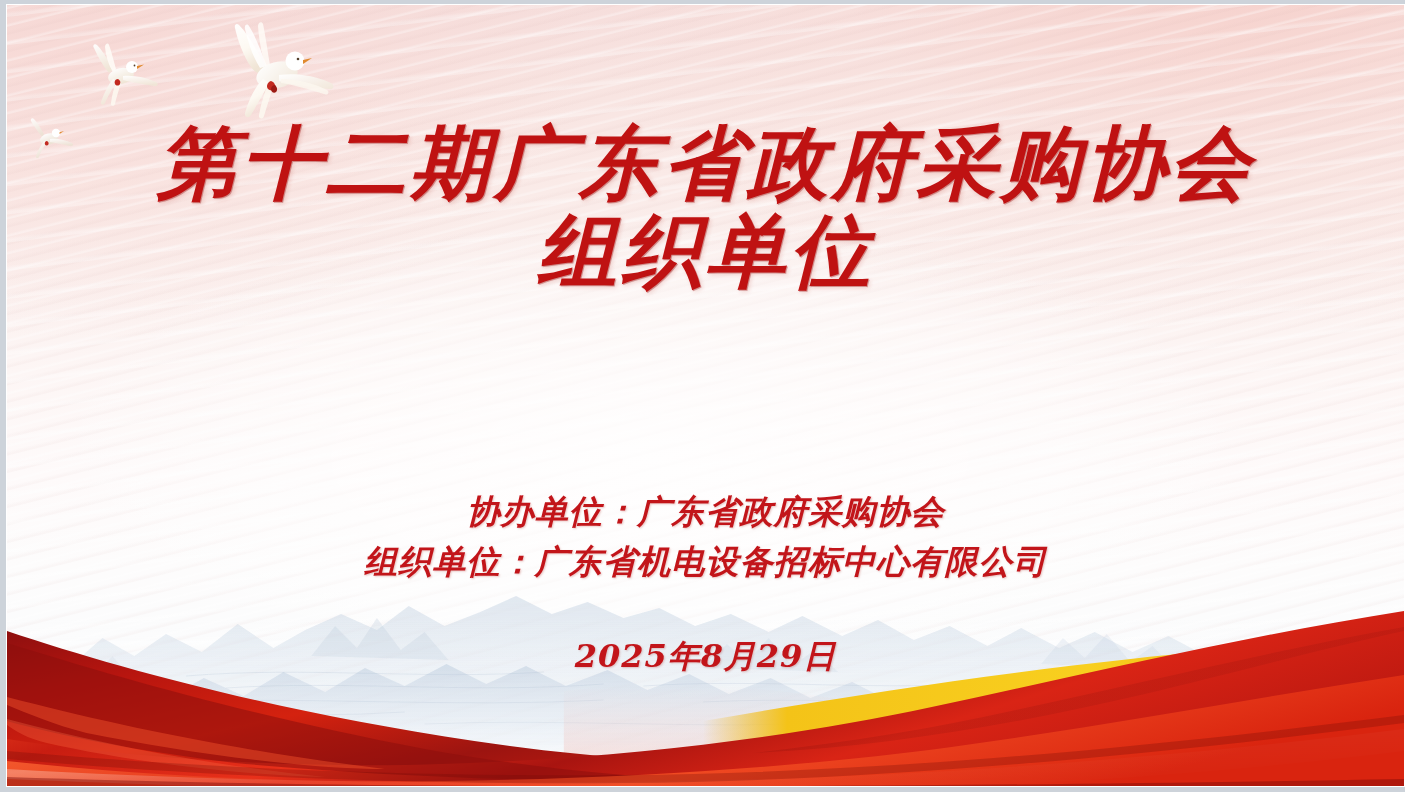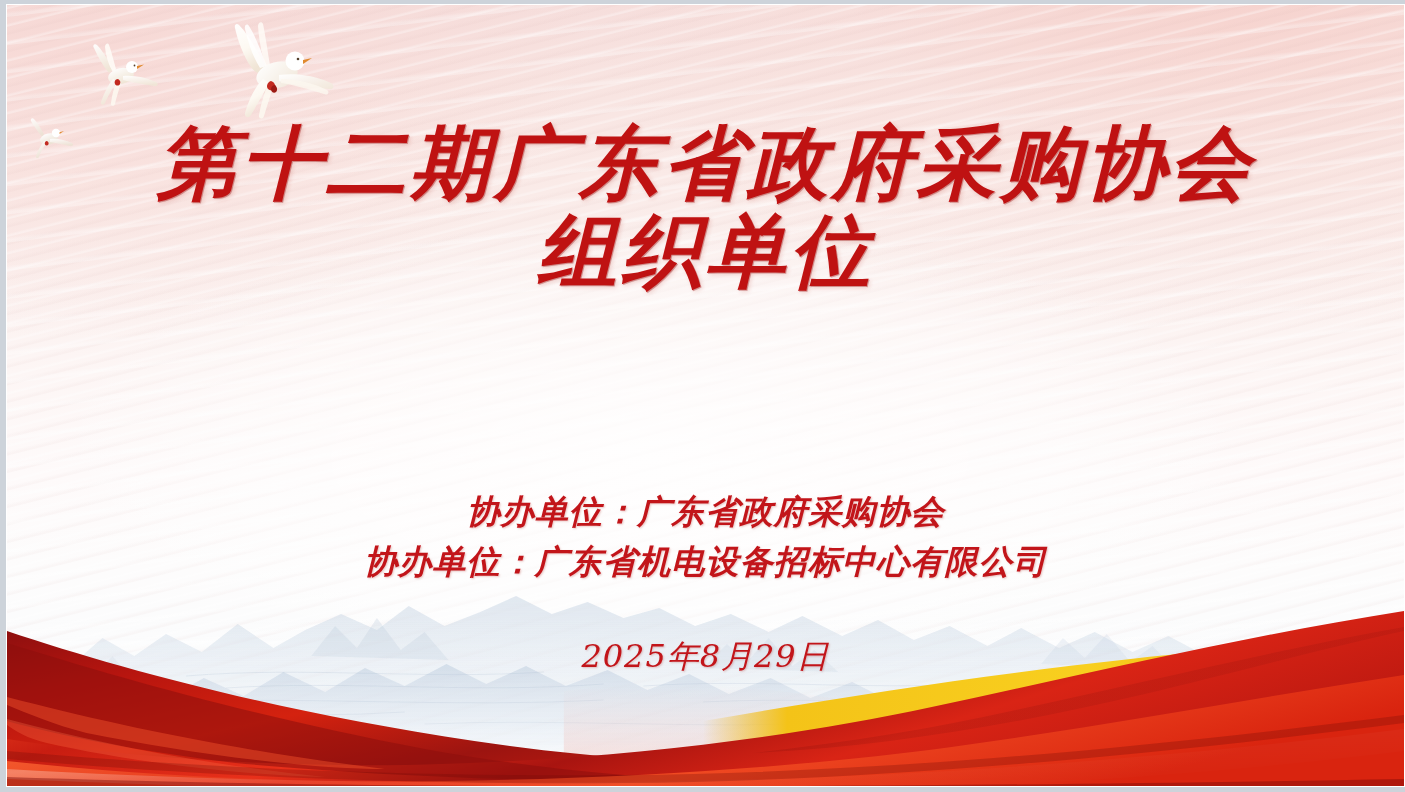--- a/index.html
+++ b/index.html
@@ -149,21 +149,21 @@
     position: absolute;
     left: 0;
     right: 0;
     top: 630px;
     text-align: center;
     z-index: 20;
   }
   #date-text {
     color: #c2151a;
     font-family: "DejaVu Serif", "Liberation Serif", serif;
-    font-weight: normal;
+    font-weight: bold;
     font-style: italic;
     font-size: 32px;
     letter-spacing: 0.03em;
     text-shadow: 1px 1px 2px rgba(170,40,30,0.25);
   }
 
   
   #mountains, #ribbon {
     position: absolute;
     left: 0;
@@ -262,21 +262,21 @@
       </svg>
     </div>
 
     <div id="title-block">
       <span class="title-line" id="title-line-1">第十二期广东省政府采购协会</span>
       <span class="title-line" id="title-line-2">组织单位</span>
     </div>
 
     <div id="organizer-block">
       <span class="org-line">协办单位：广东省政府采购协会</span>
-      <span class="org-line">协办单位：广东省机电设备招标中心有限公司</span>
+      <span class="org-line">组织单位：广东省机电设备招标中心有限公司</span>
     </div>
 
     <div id="date-block">
       <span id="date-text">2025年8月29日</span>
     </div>
 
     <div id="mountains">
       <svg viewBox="0 0 1405 230" preserveAspectRatio="none">
         <defs>
           <linearGradient id="mtnFar" x1="0" y1="0" x2="0" y2="1">

